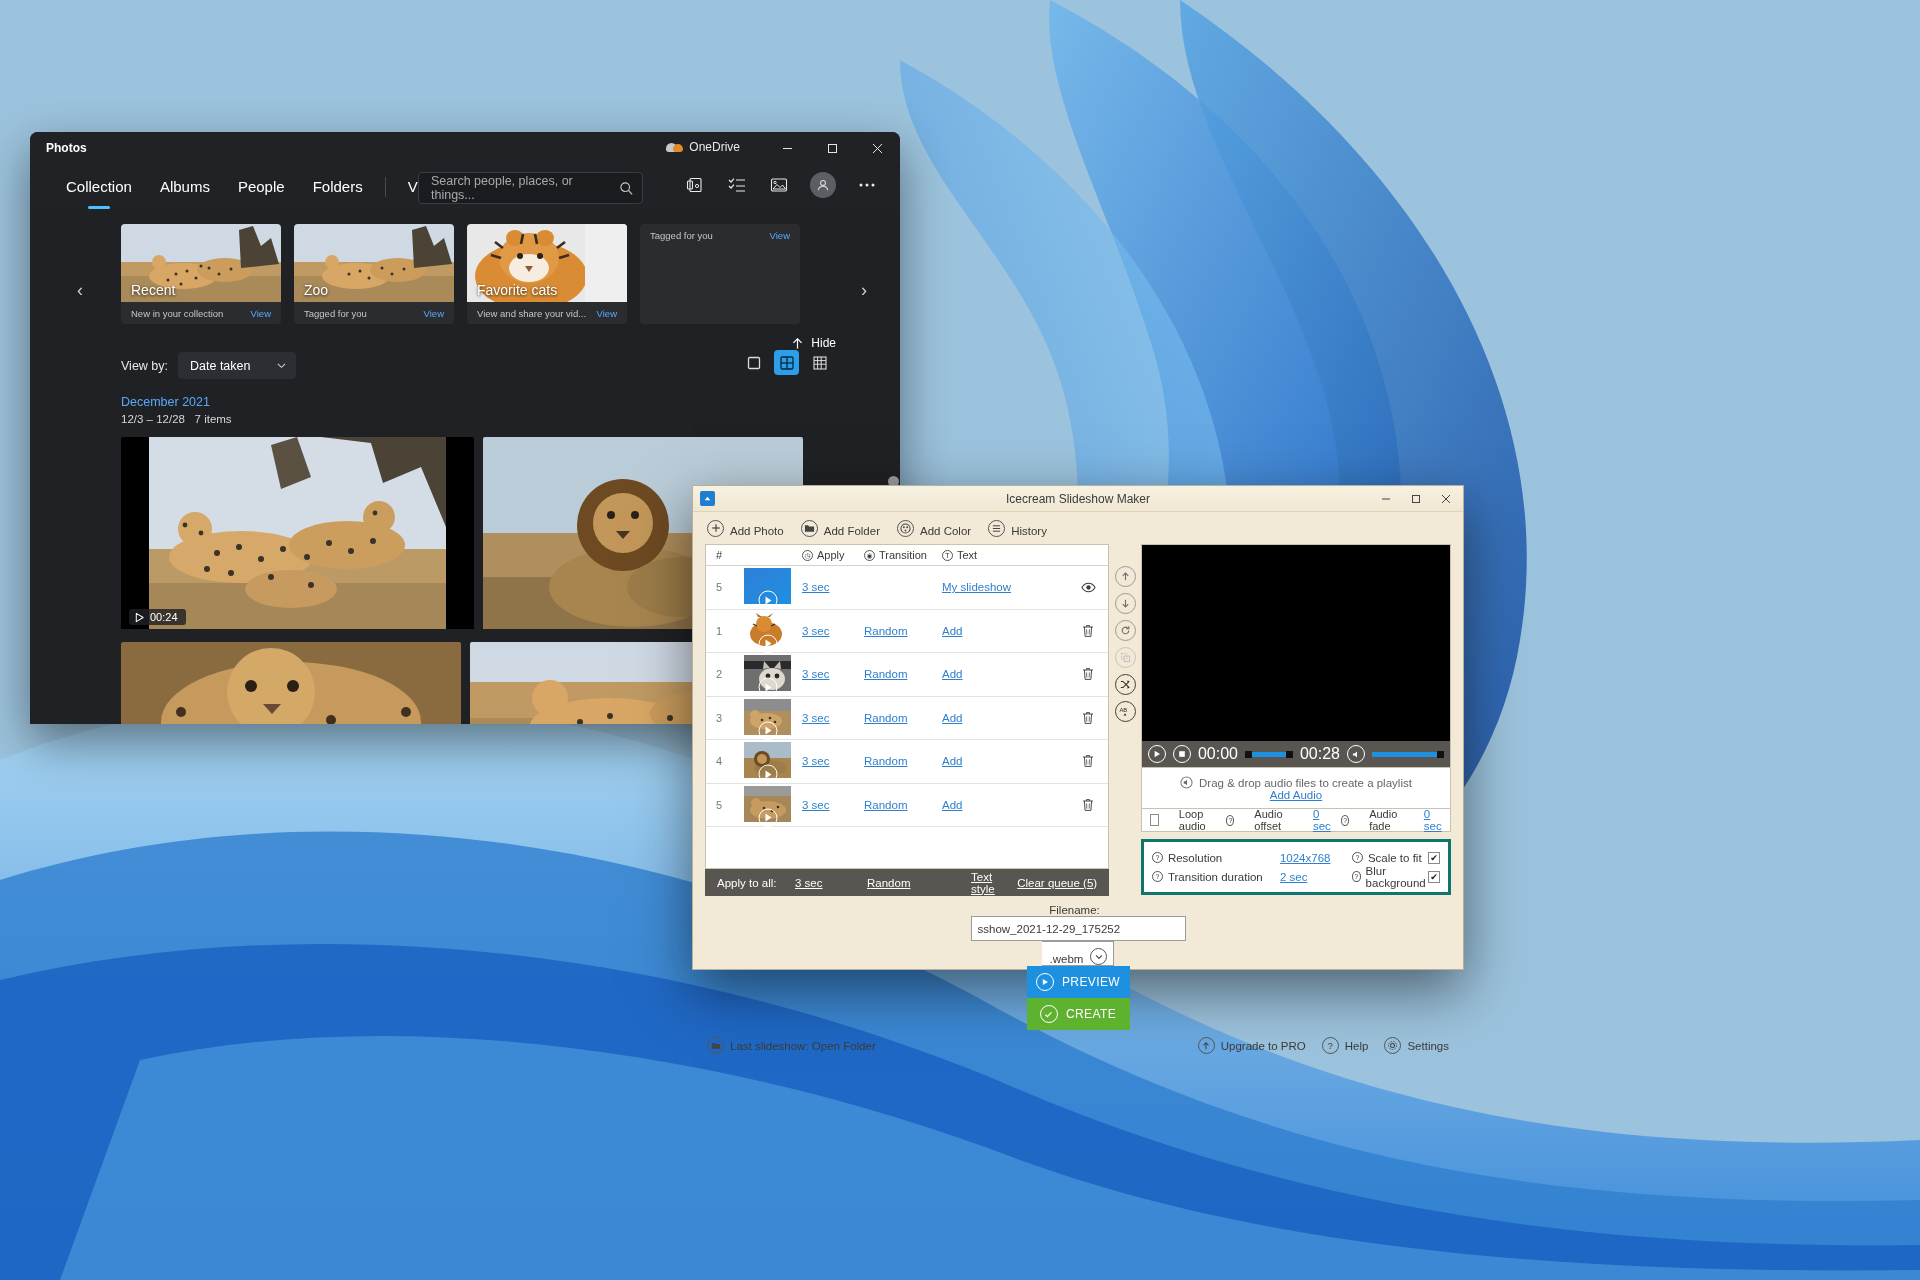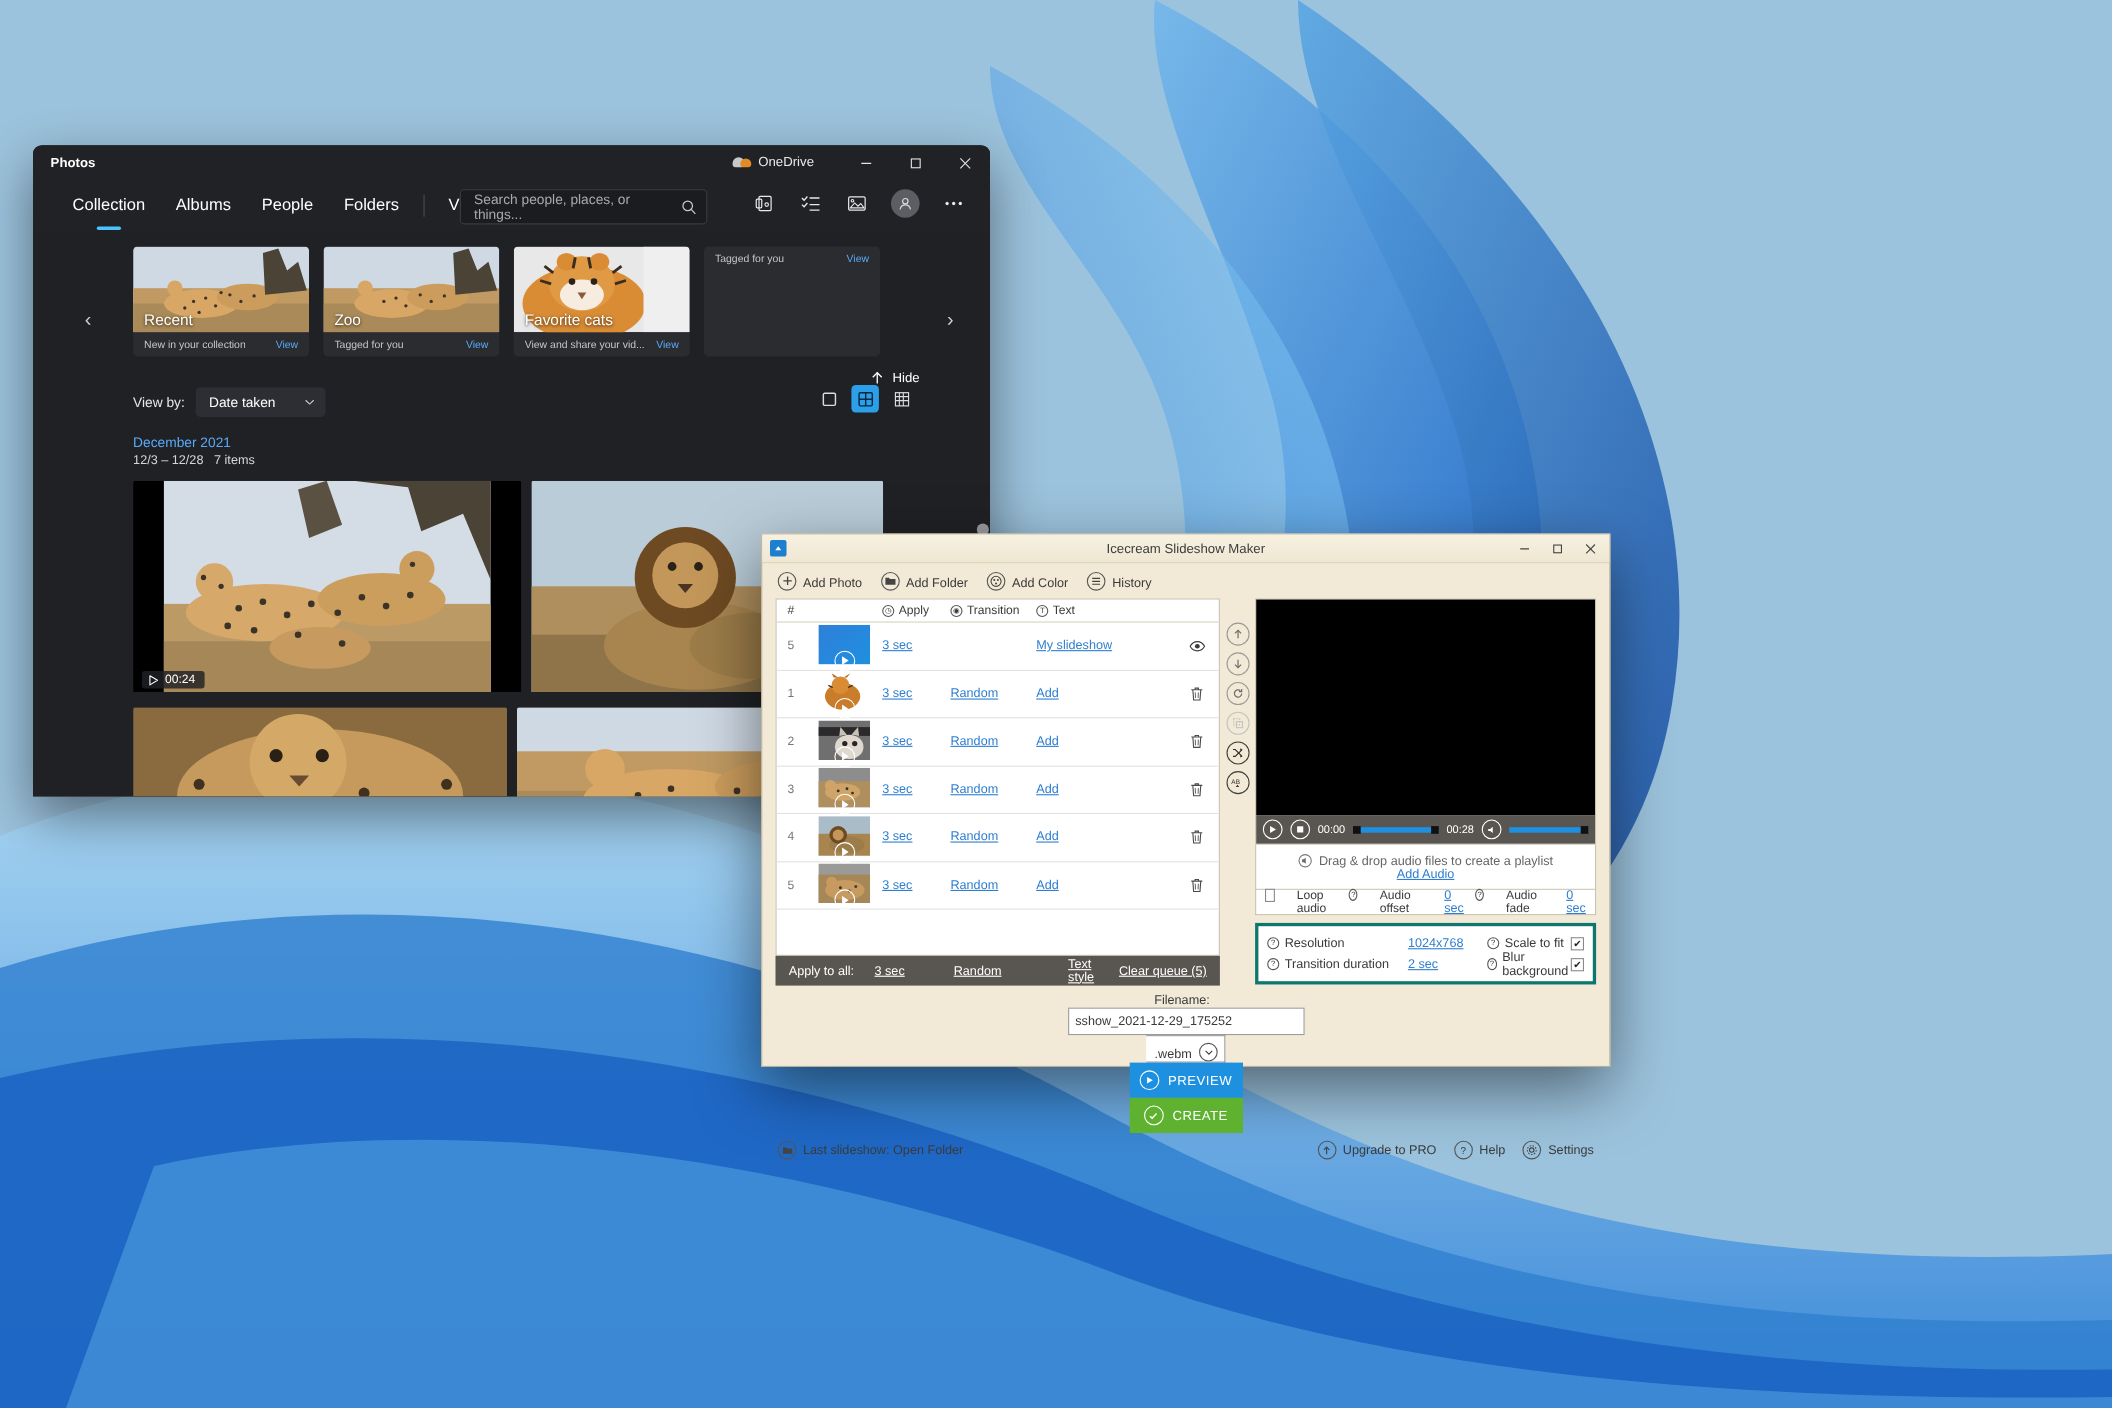--- a/index.html
+++ b/index.html
@@ -130,31 +130,31 @@
   .ice-tools { width: 34px; display: flex; flex-direction: column; align-items: center; padding-top: 22px; gap: 6px; }
   .tool { width: 21px; height: 21px; border: 1.4px solid #9a9a9a; border-radius: 50%; display: flex; align-items: center; justify-content: center; color: #6c6c6c; font-size: 10px; }
   .tool.strong { border-color: #3f3f3f; color: #2e2e2e; }
   .tool.dim { border-color: #c3c3c3; color: #c3c3c3; }
 
   .ice-right { flex: 1; display: flex; flex-direction: column; }
   .preview-box { background: #fff; border: 1px solid #c9c2ae; }
   .pv-video { height: 196px; background: #000; }
   .pv-controls { height: 26px; background: #595651; display: flex; align-items: center; gap: 7px; padding: 0 6px; }
   .pvc-btn { width: 18px; height: 18px; border: 1.6px solid #fff; border-radius: 50%; display: flex; align-items: center; justify-content: center; }
-  .pv-time { color: #fff; font-size: 10px; }
+  .pv-time { color: #fff; font-size: 16px; }
   .pv-track { flex: 1; height: 5px; background: #1e90e0; position: relative; }
   .pv-track::before, .pv-track::after { content:""; position: absolute; top: -1px; width: 7px; height: 7px; background: #111; }
   .pv-track::before { left: 0; } .pv-track::after { right: 0; }
   .pv-vol { width: 72px; height: 5px; background: #1e90e0; position: relative; }
   .pv-vol::after { content:""; position: absolute; right: 0; top: -1px; width: 7px; height: 7px; background: #111; }
   .audio-drop { background: #fff; border: 1px solid #c9c2ae; border-top: none; padding: 8px 0 7px; text-align: center; }
   .ad-line { font-size: 11.5px; color: #666; display: flex; align-items: center; justify-content: center; gap: 6px; }
   .audio-opts { background: #fff; border: 1px solid #c9c2ae; border-top: none; height: 23px; display: flex; align-items: center; font-size: 11px; padding: 0 8px; gap: 10px; }
   .chk { width: 12px; height: 12px; border: 1px solid #8a8a8a; background: #fff; display: inline-flex; align-items: center; justify-content: center; font-size: 9px; color: #222; }
-  .opt { display: flex; gap: 20px; }
+  .opt { display: flex; align-items: center; gap: 20px; }
   .settings-box { background: #fff; border: 3px solid #0f766e; margin-top: 7px; padding: 6px 8px; }
   .set-row { display: flex; align-items: center; height: 19px; font-size: 11.5px; }
   .set-lbl { display: flex; align-items: center; gap: 5px; width: 128px; }
   .set-val { width: 72px; }
   .set-lbl2 { display: flex; align-items: center; gap: 5px; flex: 1; }
 
   .ice-bottom { padding: 8px 14px 0; display: flex; align-items: center; flex-direction: column; }
   .fn-label { font-size: 11.5px; margin-right: 7px; }
   .fn-input { width: 215px; height: 25px; border: 1px solid #9b9b9b; background: #fff; display: flex; align-items: center; padding: 0 6px; font-size: 11.5px; }
   .fn-ext { height: 25px; border: 1px solid #9b9b9b; border-left: none; background: #fff; display: flex; align-items: flex-end; gap: 7px; padding: 0 6px 0 8px; font-size: 11.5px; }

